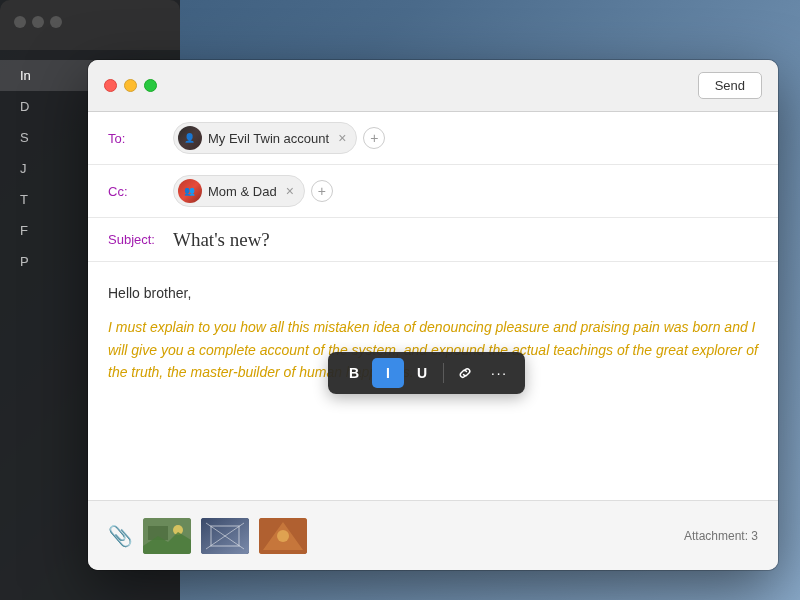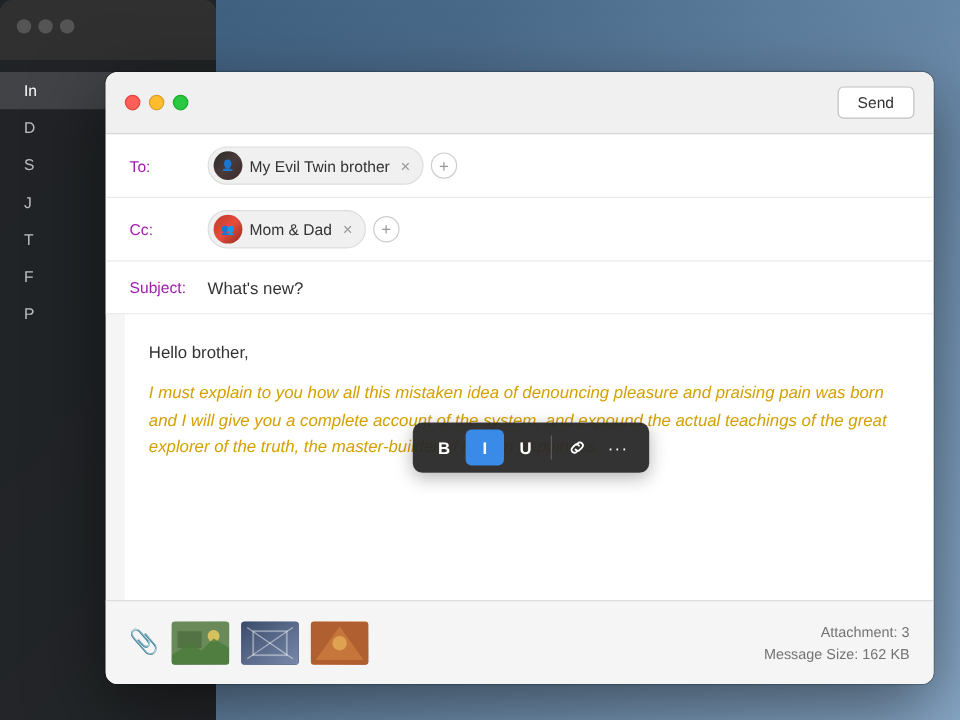--- a/index.html
+++ b/index.html
@@ -221,32 +221,32 @@
       display: flex;
       align-items: center;
       justify-content: center;
       font-size: 14px;
       color: #999;
       cursor: pointer;
       line-height: 1;
     }
 
     .subject-text {
-      font-size: 14px;
+      font-size: 19px;
       color: #333;
+      font-family: Liberation Serif, serif;
     }
 
     
     .editor-area {
       flex: 1;
       background: white;
       padding: 20px 20px 10px 20px;
       overflow-y: auto;
       position: relative;
-      margin-left: 16px;
     }
 
     .editor-text {
       font-size: 14px;
       color: #333;
       line-height: 1.6;
     }
 
     .editor-text p {
       margin-bottom: 12px;
@@ -388,21 +388,21 @@
 
   <div class="fields-area">
 
     <div class="field-row">
       <span class="field-label">To:</span>
       <div class="field-content">
         <div class="recipient-chip">
           <div class="avatar avatar-evil">
             <span style="font-size:9px;">👤</span>
           </div>
-          <span class="chip-name">My Evil Twin brother</span>
+          <span class="chip-name">My Evil Twin account</span>
           <span class="chip-remove">×</span>
         </div>
         <div class="add-btn">+</div>
       </div>
     </div>
 
     <div class="field-row">
       <span class="field-label">Cc:</span>
       <div class="field-content">
         <div class="recipient-chip">
@@ -473,17 +473,16 @@
       <div class="thumbnail thumb-3">
         <svg width="48" height="36" viewBox="0 0 48 36">
           <rect width="48" height="36" fill="#b06030"></rect>
           <polygon points="24,4 44,32 4,32" fill="#d08040" opacity="0.7"></polygon>
           <circle cx="24" cy="18" r="6" fill="#f0c060" opacity="0.6"></circle>
         </svg>
       </div>
     </div>
     <div class="file-info">
       <span class="file-info-text">Attachment: 3</span>
-      <span class="file-info-text">Message Size: 162 KB</span>
     </div>
   </div>
 
 </div>
 
 </body></html>

